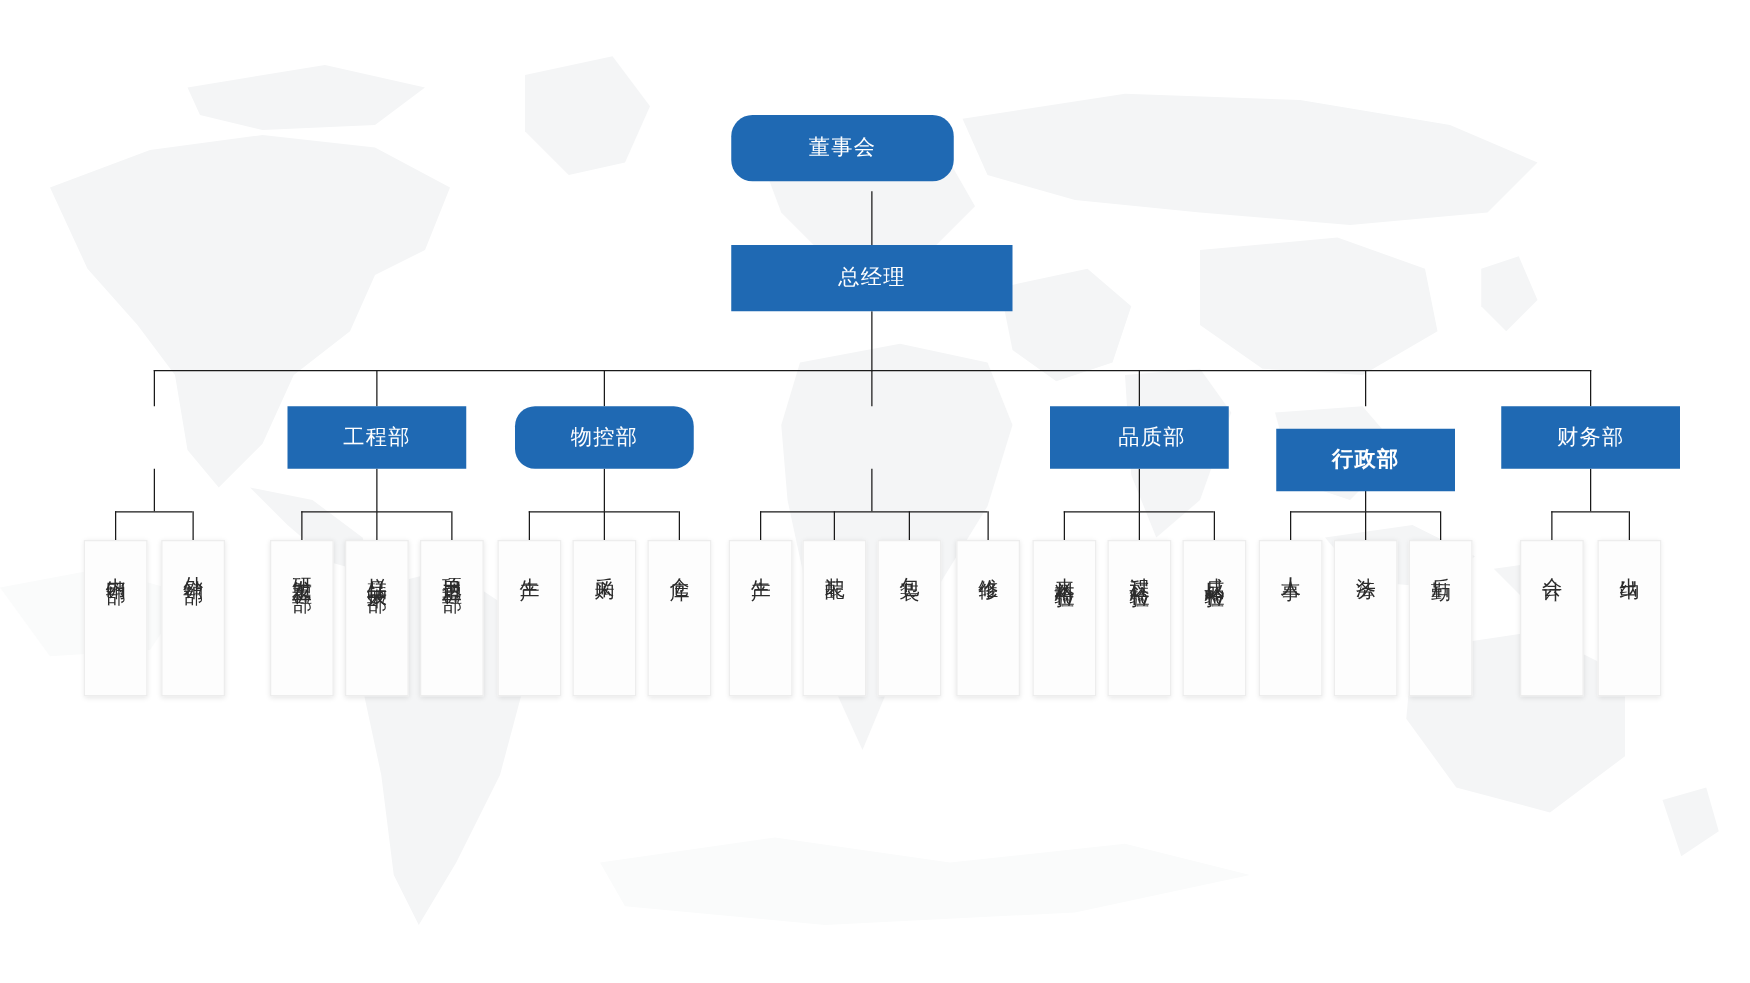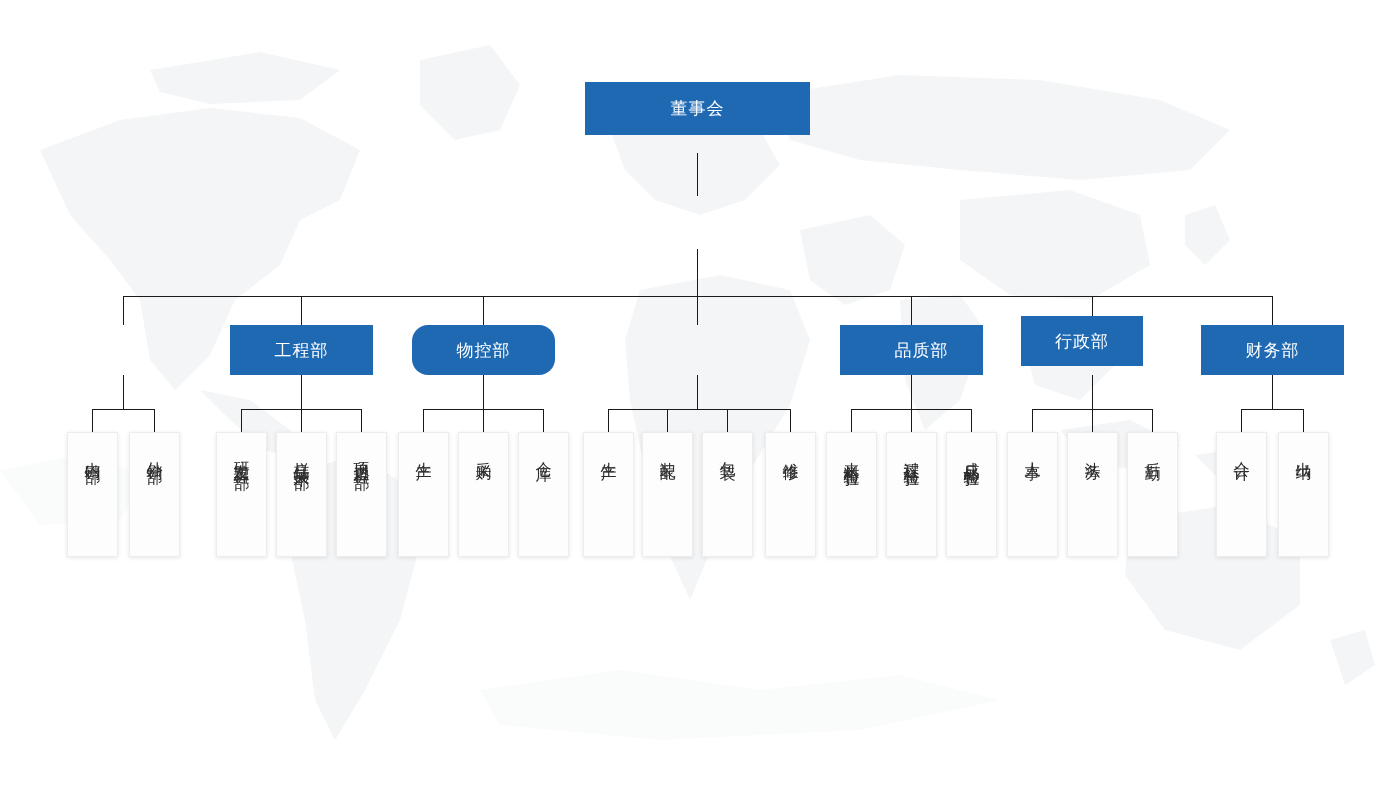--- a/index.html
+++ b/index.html
@@ -177,40 +177,43 @@
   <div class="line h" style="left:1032px; top:409px; width:120px;"></div>
   <div class="line v" style="left:1032px; top:409px; height:23px;"></div>
   <div class="line v" style="left:1092px; top:409px; height:23px;"></div>
   <div class="line v" style="left:1152px; top:409px; height:23px;"></div>
 
   <div class="line v" style="left:1272px; top:375px; height:34px;"></div>
   <div class="line h" style="left:1241px; top:409px; width:62px;"></div>
   <div class="line v" style="left:1241px; top:409px; height:23px;"></div>
   <div class="line v" style="left:1303px; top:409px; height:23px;"></div>
 
-  <div class="node blue" style="left:585px; top:82px; width:225px; height:53px;">
+  <div class="node blue" style="left:585px; top:92px; width:178px; height:53px;border-radius:17px;">
     <span class="node-label">董事会</span>
   </div>
 
+  <div class="node blue" style="left:585px; top:196px; width:225px; height:53px;">
+    <span class="node-label">总经理</span>
+  </div>
 
 
   <div class="node blue" style="left:230px; top:325px; width:143px; height:50px;">
     <span class="node-label">工程部</span>
   </div>
 
   <div class="node blue" style="left:412px; top:325px; width:143px; height:50px;border-radius:16px;">
     <span class="node-label">物控部</span>
   </div>
 
 
   <div class="node blue" style="left:840px; top:325px; width:143px; height:50px;padding-left:20px;">
     <span class="node-label">品质部</span>
   </div>
 
-  <div class="node blue" style="left:1021px; top:316px; width:122px; height:50px;">
+  <div class="node blue" style="left:1021px; top:343px; width:143px; height:50px;font-weight:bold;">
     <span class="node-label">行政部</span>
   </div>
 
   <div class="node blue" style="left:1201px; top:325px; width:143px; height:50px;">
     <span class="node-label">财务部</span>
   </div>
 
   <div class="node card" style="left:67px; top:432px; width:51px; height:125px;">
     <span class="node-label">内销部</span>
   </div>

